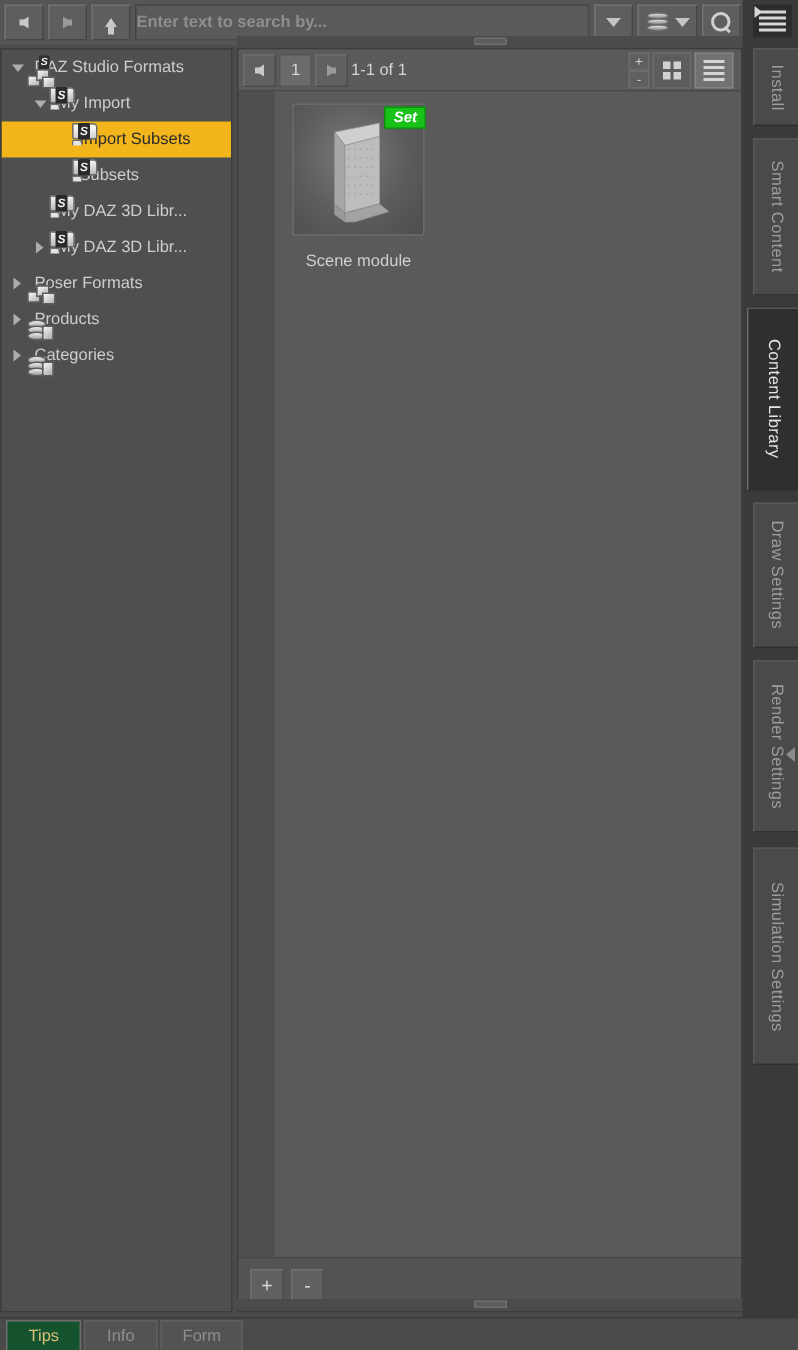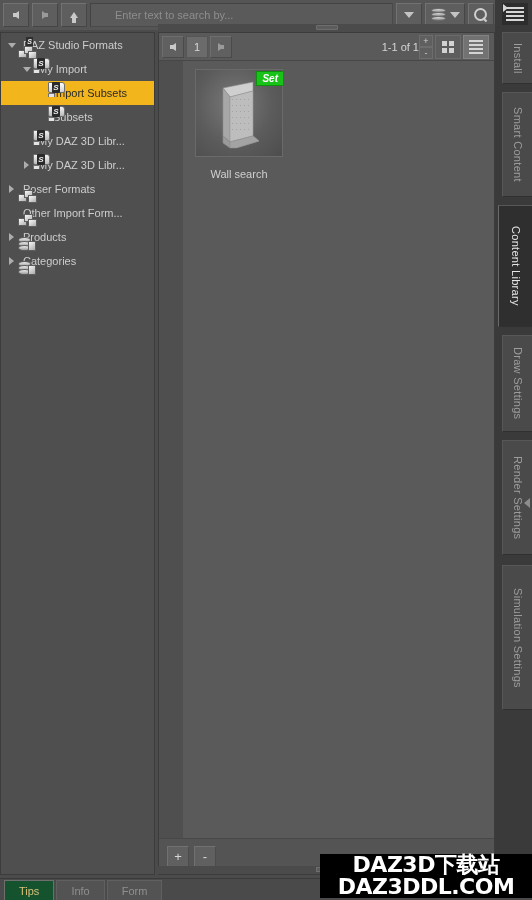--- a/index.html
+++ b/index.html
@@ -91,23 +91,24 @@
 
   #search-field {
     flex: 1;
     height: 24px;
     background: #5a5a5a;
     border: 1px solid #4a4a4a;
     border-top-color: #434343;
     border-left-color: #434343;
     color: #949494;
     font-size: 11px;
-    padding: 0 24px;
+    padding: 0 0;
     outline: none;
     font-family: "Liberation Sans", sans-serif;
+    font-weight: bold;
   }
   #search-field::placeholder { color: #8e8e8e; }
 
   .caret-down {
     width: 0; height: 0;
     border-left: 5px solid transparent;
     border-right: 5px solid transparent;
     border-top: 6px solid #c4c4c4;
   }
 
@@ -339,21 +340,21 @@
     border: 1px solid #565656;
     display: flex;
     align-items: center;
     justify-content: center;
     color: #d8d8d8;
     font-size: 11px;
     margin-right: 2px;
   }
   #count-label {
     flex: 1;
-    text-align: right;
+    text-align: left;
     color: #d5d5d5;
     font-size: 11px;
   }
 
   .zoom-stepper {
     display: flex;
     flex-direction: column;
     width: 14px; height: 24px;
     margin-right: 2px;
   }
@@ -665,25 +666,20 @@
           </span>
           <span class="ic"><span class="folder-s"><span class="tab"></span><span class="body"></span><span class="s">S</span></span></span>
           <span>My DAZ 3D Libr...</span>
         </div>
         <div class="tree-item" style="padding-left: 4px;">
           <span class="tw">
             <span class="tw-closed"></span>
           </span>
           <span class="ic"><span class="boxes"><b></b><b></b><b></b></span></span>
           <span>Poser Formats</span>
-        </div>
-        <div class="tree-item" style="padding-left: 4px;">
-          <span class="tw"></span>
-          <span class="ic"><span class="boxes"><b></b><b></b><b></b></span></span>
-          <span>Other Import Form...</span>
         </div>
         <div class="tree-item" style="padding-left: 4px;">
           <span class="tw">
             <span class="tw-closed"></span>
           </span>
           <span class="ic"><span class="cyl"><i></i><i></i><i></i><span class="bx"></span></span></span>
           <span>Products</span>
         </div>
         <div class="tree-item" style="padding-left: 4px;">
           <span class="tw">
@@ -770,21 +766,21 @@
               <rect x="52" y="53" width="1" height="1"></rect>
               <rect x="36" y="59" width="1" height="1"></rect>
                 <rect x="40" y="59" width="1" height="1"></rect>
               <rect x="44" y="59" width="1" height="1"></rect>
                 <rect x="48" y="59" width="1" height="1"></rect>
               <rect x="52" y="59" width="1" height="1"></rect>
             </g>
           </svg>
           <div class="set-badge">Set</div>
         </div>
-        <div class="asset-label">Wall search</div>
+        <div class="asset-label">Scene module</div>
       </div>
     </div>
 
     <div id="items-footer">
       <div class="pmbtn">+</div>
       <div class="pmbtn">-</div>
     </div>
 
   </div>
 
@@ -829,18 +825,14 @@
         </div>
         <div class="btab">
           <span>Info</span>
         </div>
         <div class="btab">
           <span>Form</span>
         </div>
       </div>
   </div>
 
-  <div id="watermark">
-    <div>DAZ3D下载站</div>
-    <div>DAZ3DDL.COM</div>
-  </div>
 
 </div>
 
 </body></html>

